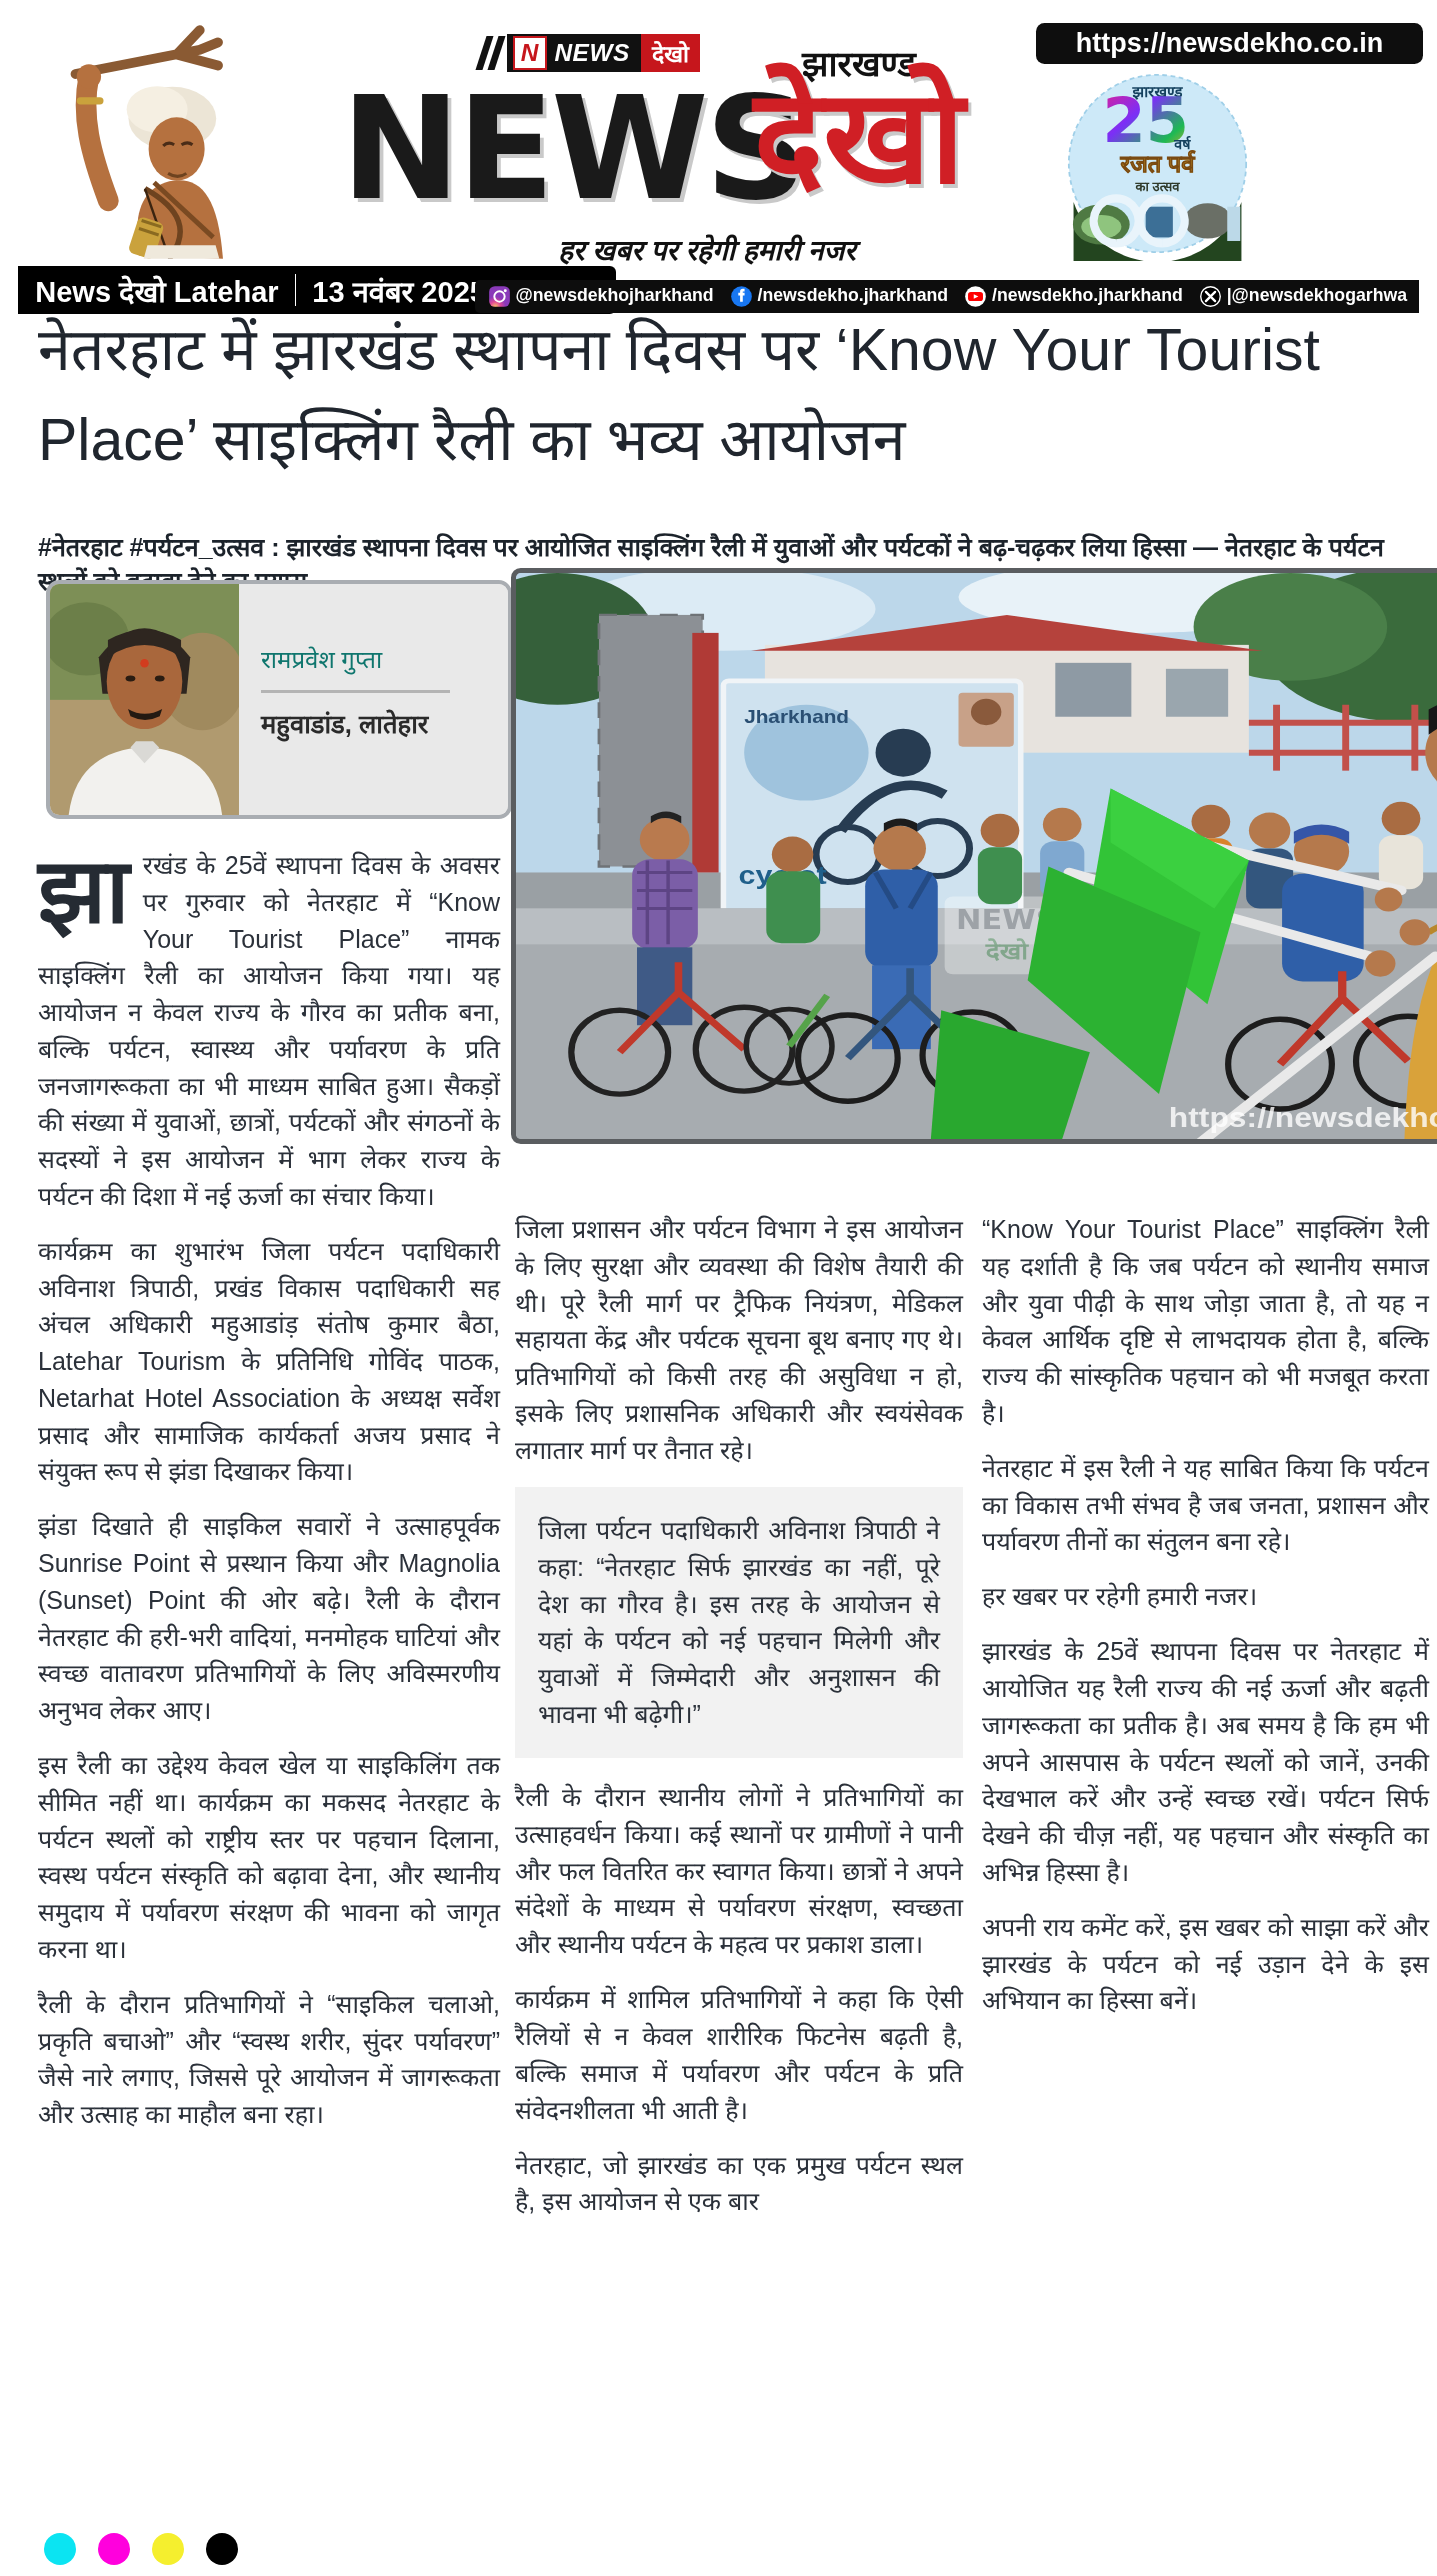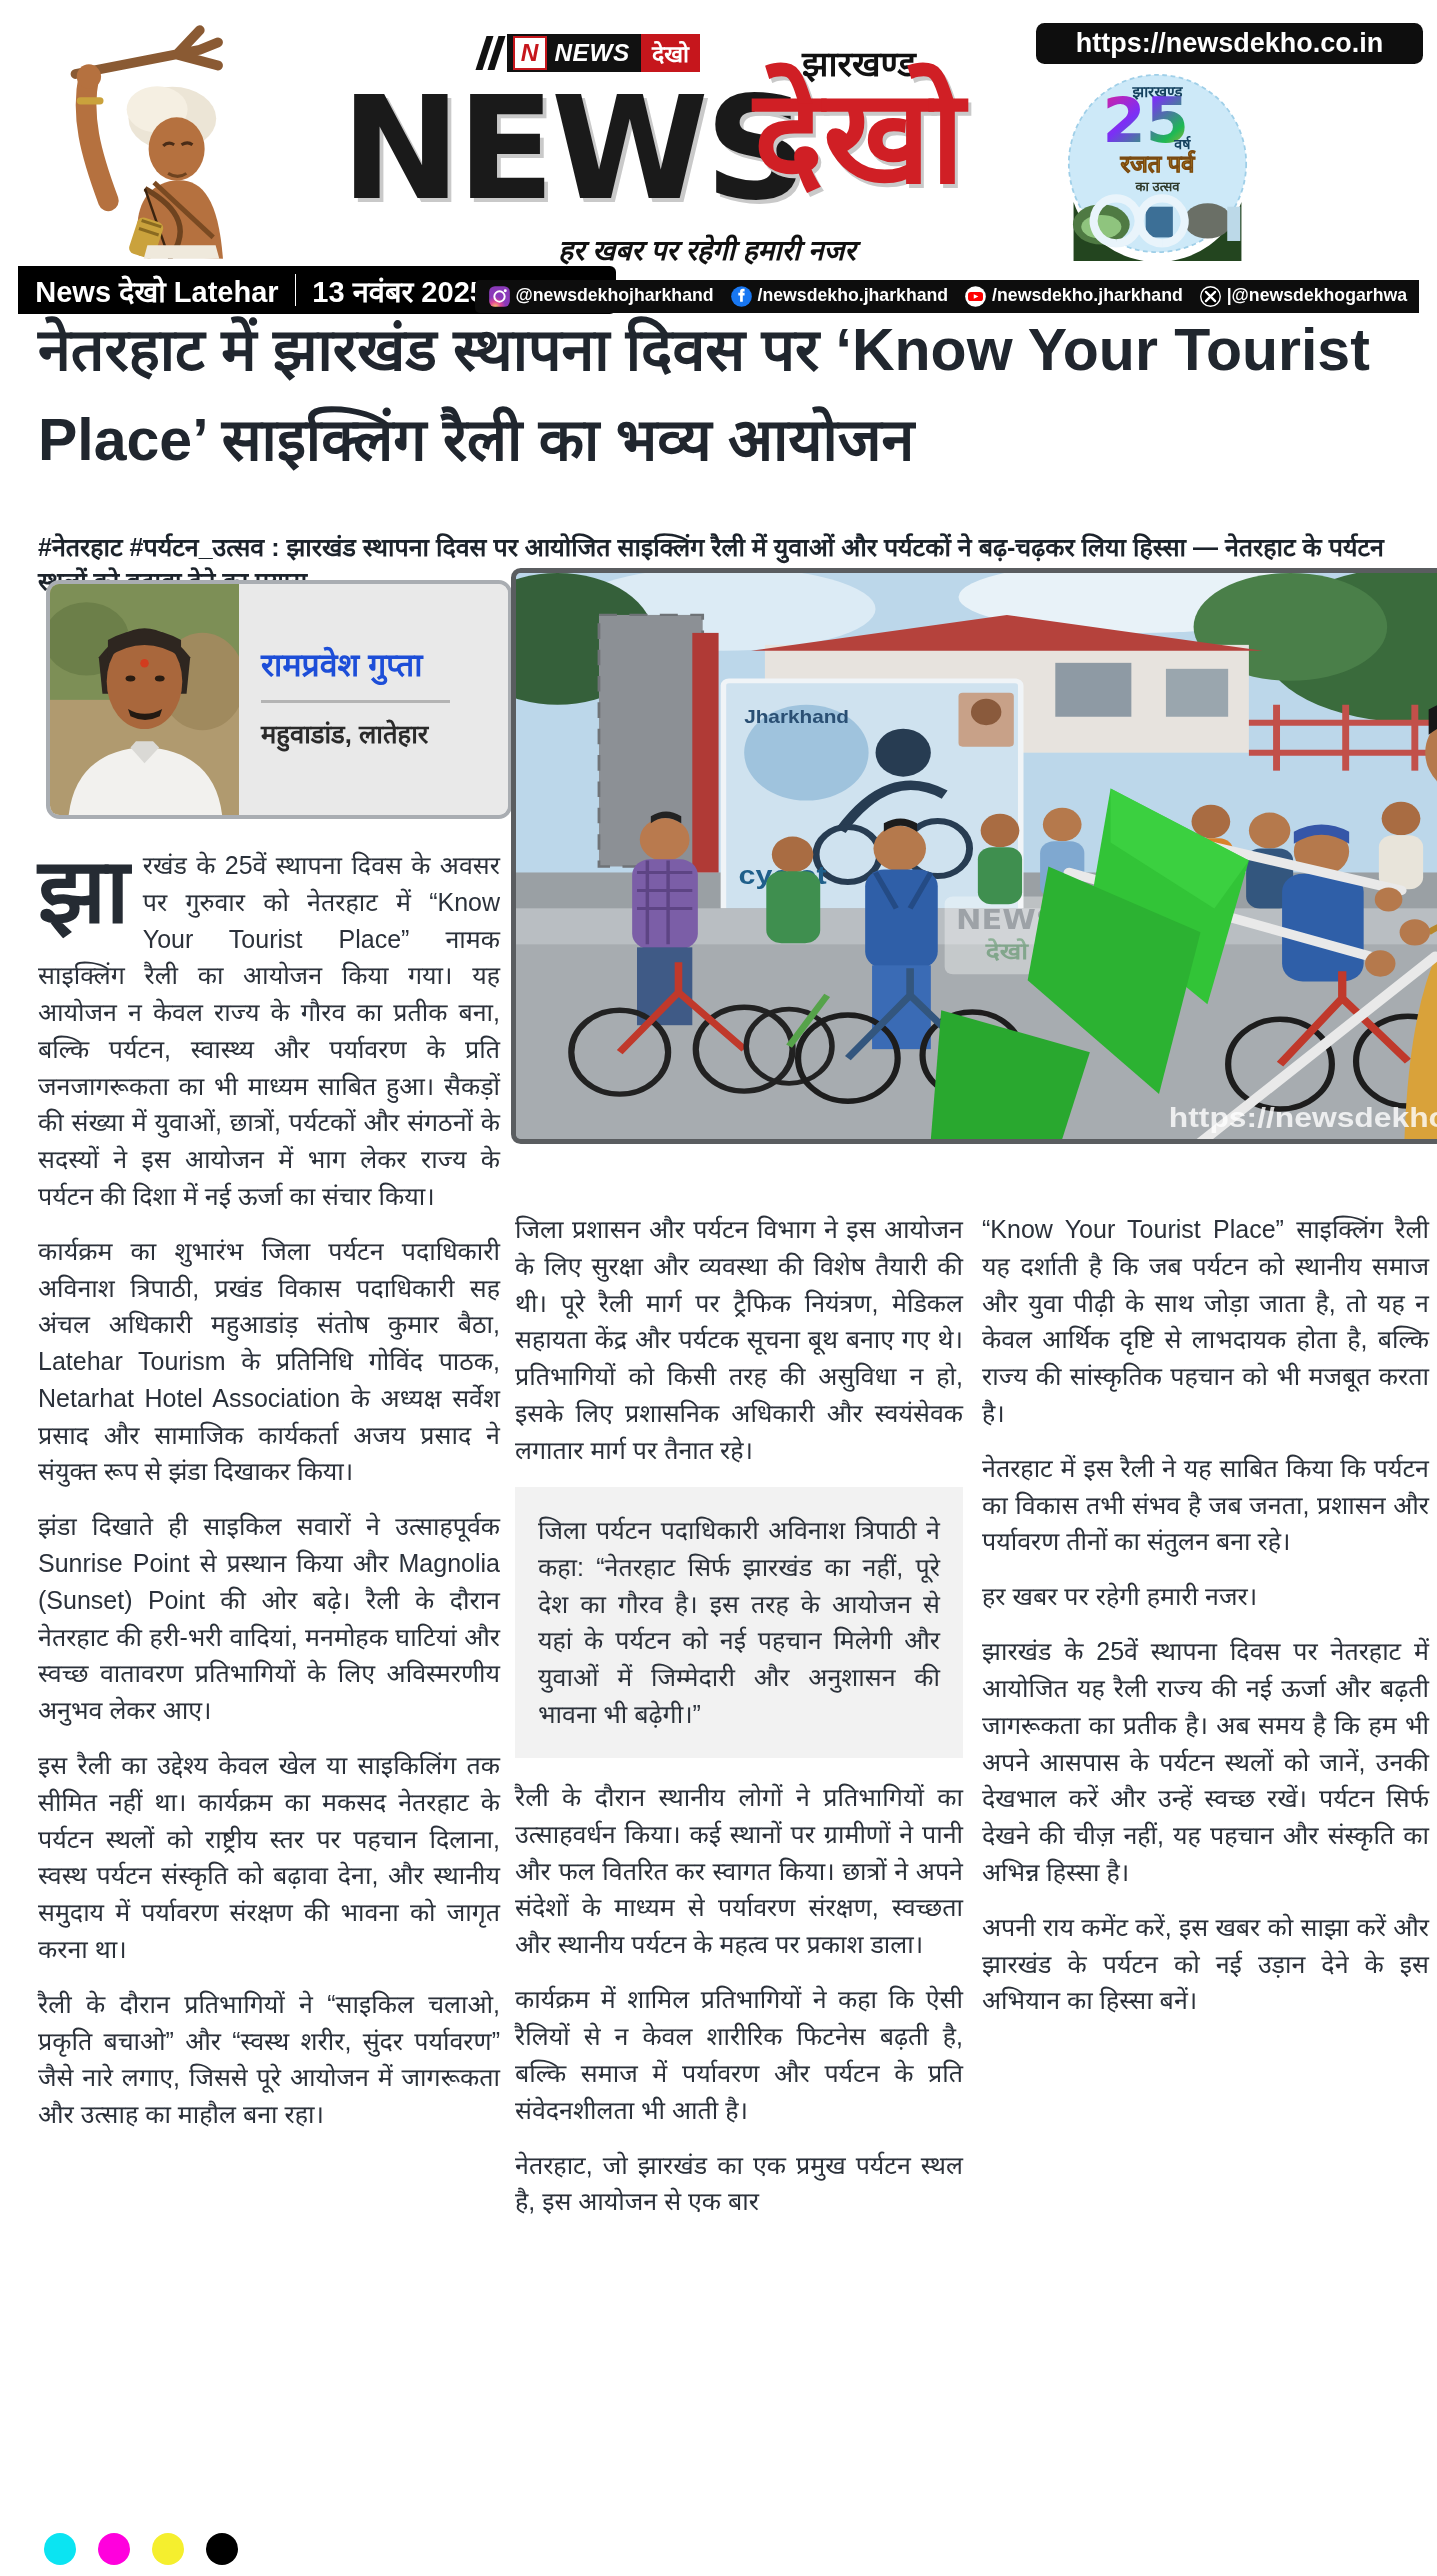--- a/index.html
+++ b/index.html
@@ -26,28 +26,28 @@
   .metabar { position:absolute; left:18.3px; top:266px; width:1401px; height:48px; }
   .metabar-left { position:absolute; left:0; top:0; height:48px; background:#000000; color:#fff; display:flex; align-items:center; padding:0 34px 0 17px; border-radius:0 6.1px 6.1px 0; }
   .metabar-left .edition { font-size:29px; font-weight:bold; }
   .metabar-left .vline { width:1.8px; height:32px; background:#fff; margin:0 16px; }
   .metabar-left .date { font-size:29px; font-weight:bold; }
   .metabar-right { position:absolute; right:0; bottom:1.2px; height:33px; background:#0d0d0d; display:flex; align-items:center; gap:16px; padding:0 12.2px; border-radius:4.9px 0 0 4.9px; }
   .social-item { display:flex; align-items:flex-start; gap:4.9px; color:#fff; font-size:17.7px; font-weight:bold; }
   .social-item svg { width:23px; height:23px; }
 
   
-  .headline { position:absolute; left:38px; top:305px; width:1368px; font-size:59px; font-weight:700; color:#20262e; line-height:1.53; letter-spacing:0; }
+  .headline { position:absolute; left:38px; top:305px; width:1368px; font-size:59px; font-weight:400; color:#20262e; line-height:1.53; letter-spacing:0; }
   .subhead { position:absolute; left:38px; top:529px; width:1377px; font-size:25px; font-weight:bold; color:#1c232b; }
 
   
   .author-card { position:absolute; left:46px; top:580px; width:466px; height:239px; border:4.3px solid #a9adb2; border-radius:13.4px; overflow:hidden; display:flex; background:#e9e9e9; }
   .author-photo { width:189px; height:100%; flex:0 0 189px; }
   .author-info { flex:1; padding:58px 18.3px 0 22px; background:#e9e9e9; }
-  .author-name { font-size:32px; font-weight:700; color:#1d4ed8; }
+  .author-name { font-size:24px; font-weight:400; color:#0f766e; }
   .author-divider { height:3px; background:#b4b4b4; margin:14.6px 0 13.4px 0; width:189px; }
   .author-loc { font-size:25.6px; font-weight:bold; color:#2a2a2a; }
 
   
   .photo-frame { position:absolute; left:511px; top:568px; width:1016px; height:576px; border:5.5px solid #5a5d60; border-radius:9.7px; overflow:hidden; background:#9aa0a4; }
   .photo-frame svg { display:block; width:100%; height:100%; }
 
   
   .col { position:absolute; font-size:25px; line-height:1.47; color:#2b313a; text-align:justify; }
   .col p { margin-bottom:18.3px; }

